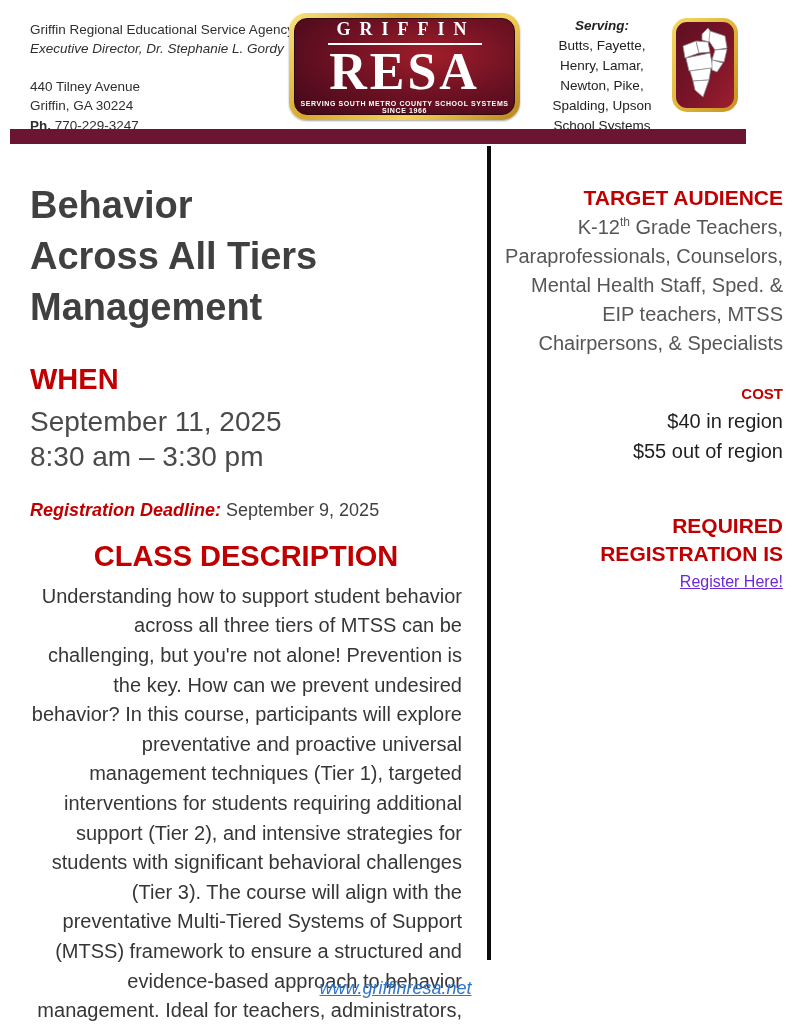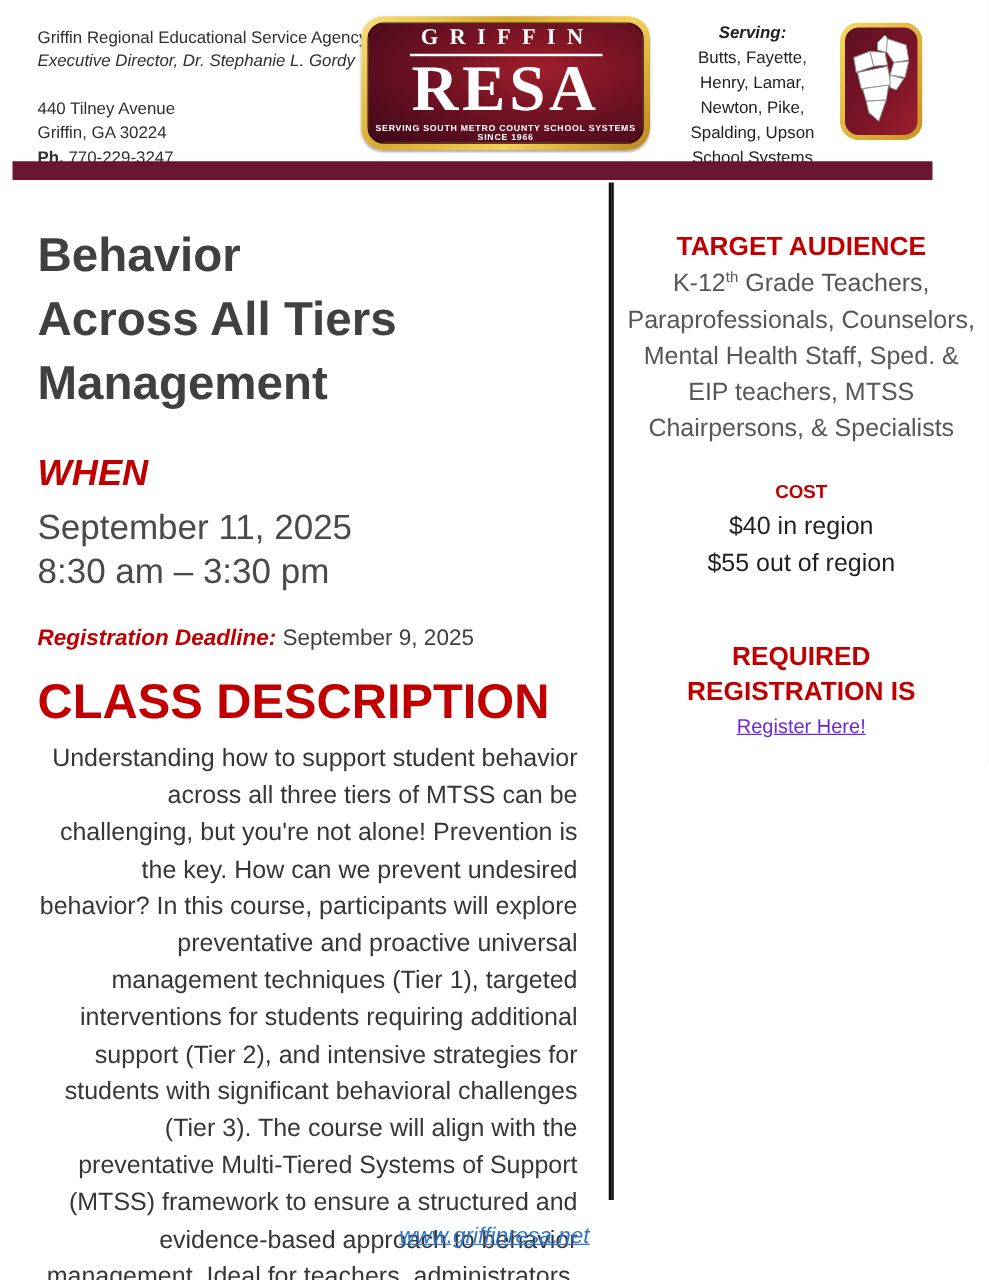--- a/index.html
+++ b/index.html
@@ -43,31 +43,31 @@
 
   .maroon-bar { position: absolute; left: 10px; top: 129px; width: 736px; height: 15px; background: #6b1532; }
 
   
   .divider { position: absolute; left: 487px; top: 146px; height: 814px; width: 3px;
     border-left: 2px solid #0c0c0c; border-right: 2px solid #0c0c0c; }
 
   
   .left-col { position: absolute; left: 30px; top: 146px; width: 432px; }
   .title { margin-top: 34px; font-size: 38px; font-weight: bold; color: #404040; line-height: 1.34; }
-  .when-heading { margin-top: 30px; font-size: 29px; font-weight: bold; color: #c00000; font-style: italic; }
+  .when-heading { margin-top: 30px; font-size: 29px; font-weight: bold; color: #c00000; }
   .when-date, .when-time { font-size: 28px; color: #4a4a4a; line-height: 1.27; }
   .when-date { margin-top: 8px; }
   .deadline { margin-top: 25px; font-size: 18px; }
   .deadline-label { color: #c00000; font-weight: bold; font-style: italic; }
   .deadline-date { color: #404040; }
-  .desc-heading { margin-top: 19px; font-size: 39px; font-weight: bold; color: #c00000; }
+  .desc-heading { margin-top: 19px; font-size: 29px; font-weight: bold; color: #c00000; text-align: center; }
   .desc-body { margin-top: 9px; font-size: 20px; color: #363636; line-height: 1.48; text-align: right; }
 
   
-  .right-col { position: absolute; left: 499px; top: 146px; width: 284px; text-align: center; }
+  .right-col { position: absolute; left: 499px; top: 146px; width: 284px; text-align: right; }
   .ta-heading { margin-top: 40px; font-size: 21px; font-weight: bold; color: #c00000; }
   .ta-body { margin-top: 3px; font-size: 20px; color: #565656; line-height: 1.45; }
   .ta-body sup { font-size: 12px; }
   .cost-heading { margin-top: 27px; font-size: 15px; font-weight: bold; color: #c00000; }
   .cost-line { font-size: 20px; color: #1f1f1f; line-height: 1.5; }
   .cost-line.first { margin-top: 4px; }
   .reg-heading { margin-top: 46px; font-size: 21px; font-weight: bold; color: #c00000; line-height: 1.35; }
   .reg-link { display: inline-block; margin-top: 4px; font-size: 16px; color: #6d28d9; text-decoration: underline; }
 
   

